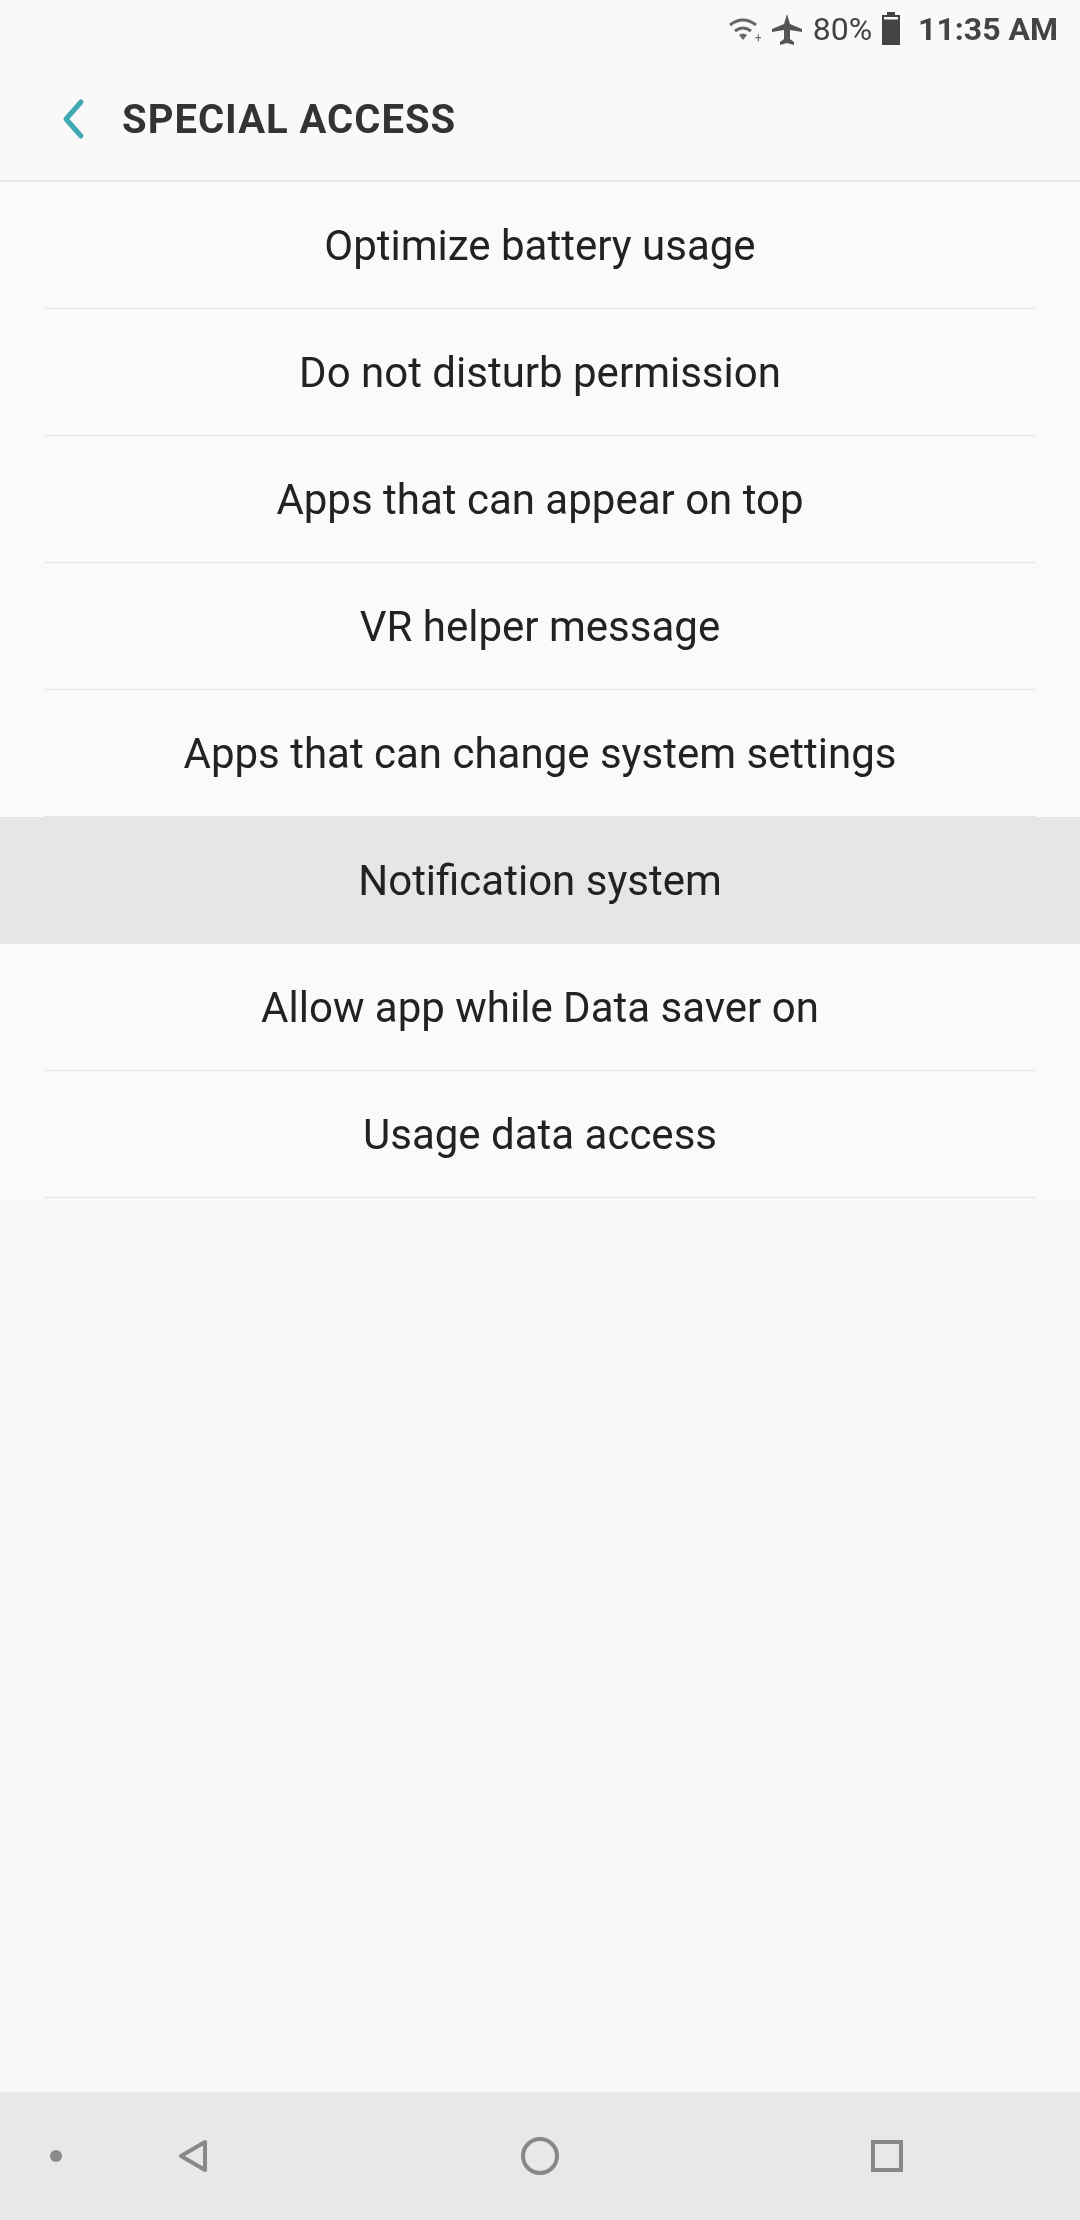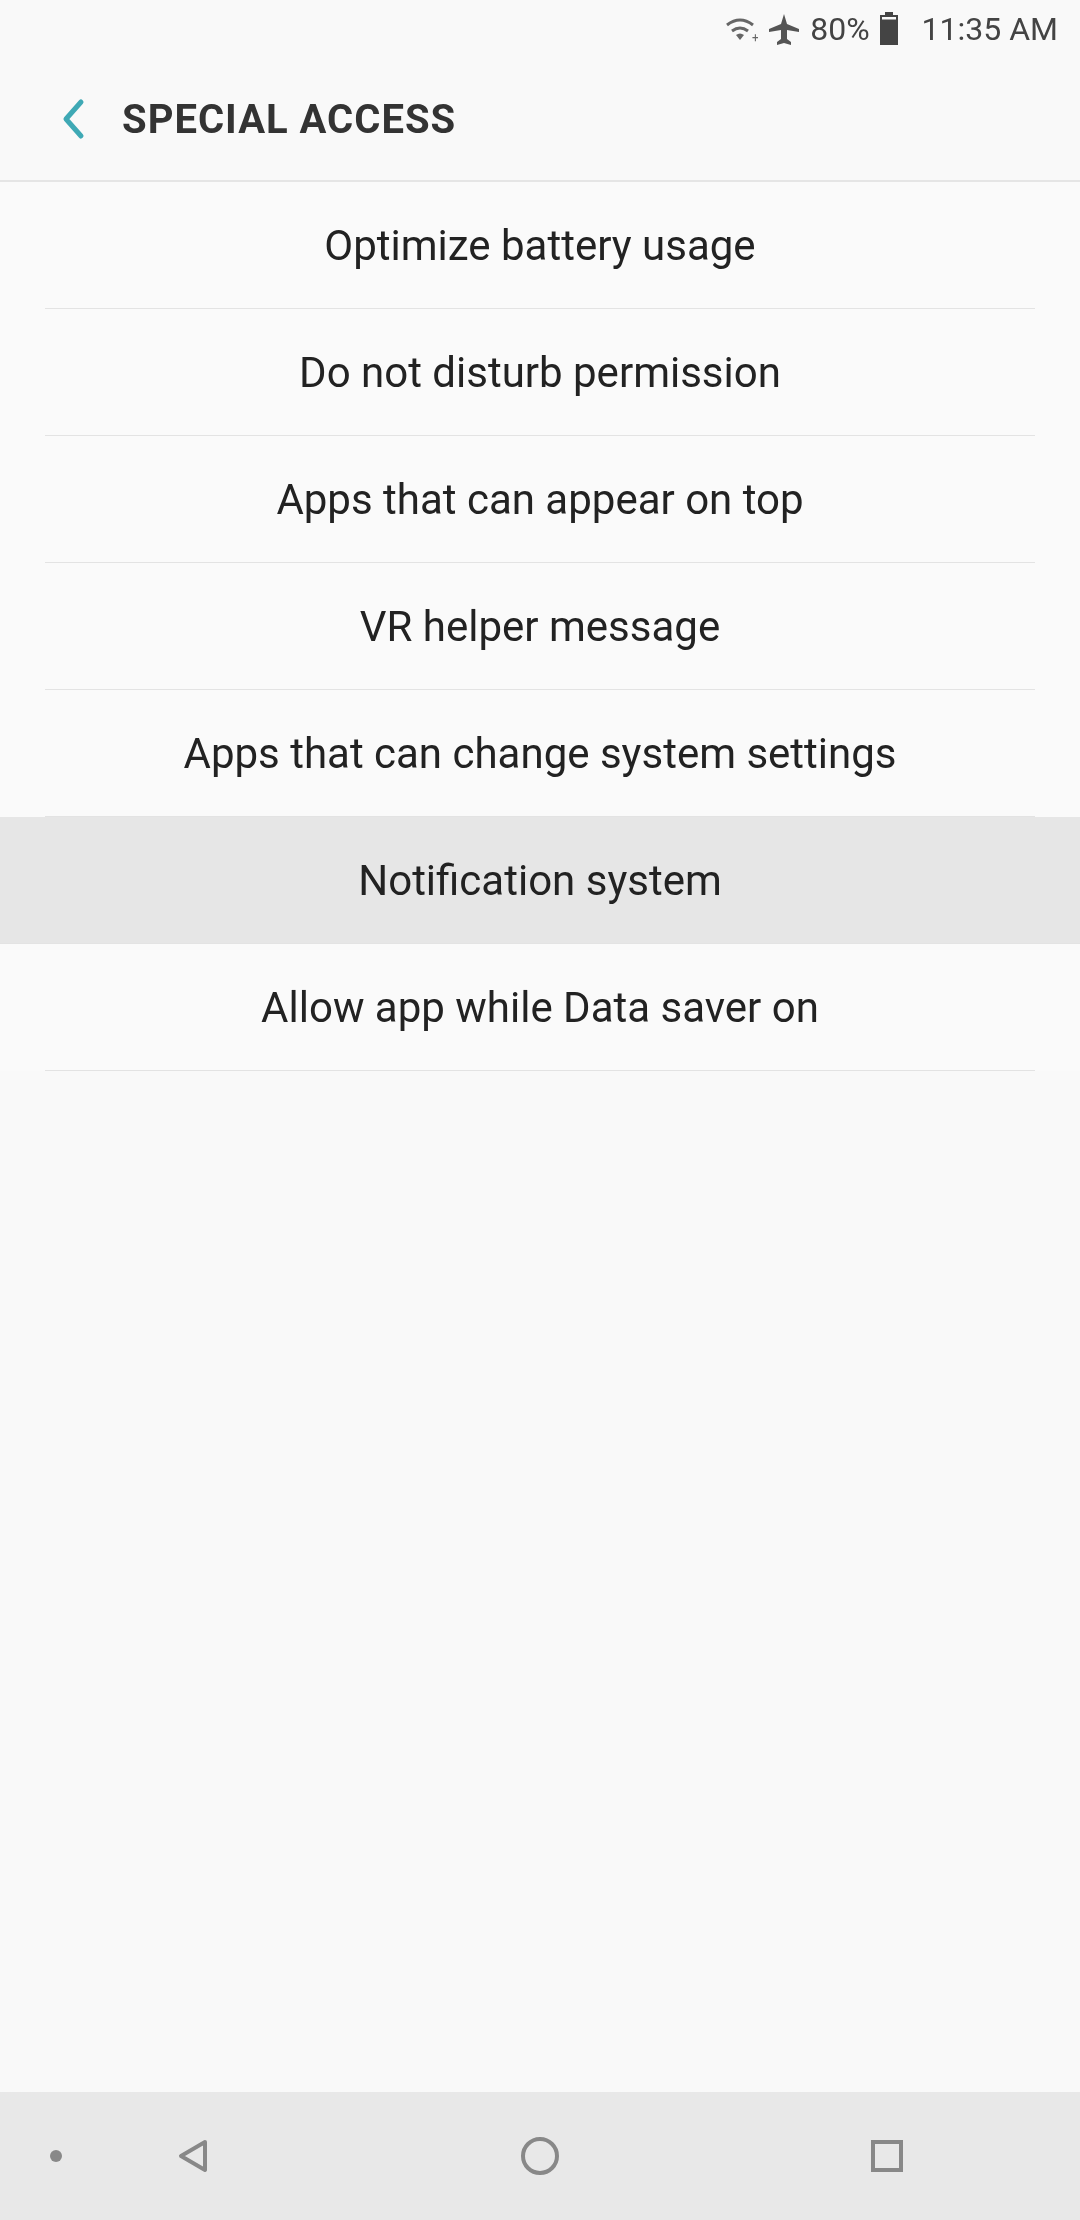--- a/index.html
+++ b/index.html
@@ -32,22 +32,22 @@
       font-size: 32px;
       color: #444;
       font-weight: 400;
     }
     .battery-icon {
       display: inline-block;
     }
     .time {
       font-size: 32px;
       color: #444;
-      margin-left: 14px;
-      font-weight: 400;
+      margin-left: 8px;
+      font-weight: 700;
     }
     .app-header {
       height: 124px;
       display: flex;
       align-items: center;
       padding-left: 44px;
       border-bottom: 2px solid #e5e5e5;
     }
     .back-btn {
       width: 58px;
@@ -180,20 +180,23 @@
   </div>
   <div class="list-item">
     <span class="item-label">Apps that can change system settings</span>
   </div>
   <div class="list-item highlighted">
     <span class="item-label">Notification system</span>
   </div>
   <div class="list-item">
     <span class="item-label">Allow app while Data saver on</span>
   </div>
+  <div class="list-item">
+    <span class="item-label">Usage data access</span>
+  </div>
 </div>
 
 <div class="nav-bar">
   <div class="dot-indicator"></div>
   <div class="nav-btn">
     <svg width="44" height="44" viewBox="0 0 44 44">
       <path d="M34 8 L10 22 L34 36 Z" stroke="#888" stroke-width="4" fill="none" stroke-linejoin="round"></path>
     </svg>
   </div>
   <div class="nav-btn">

